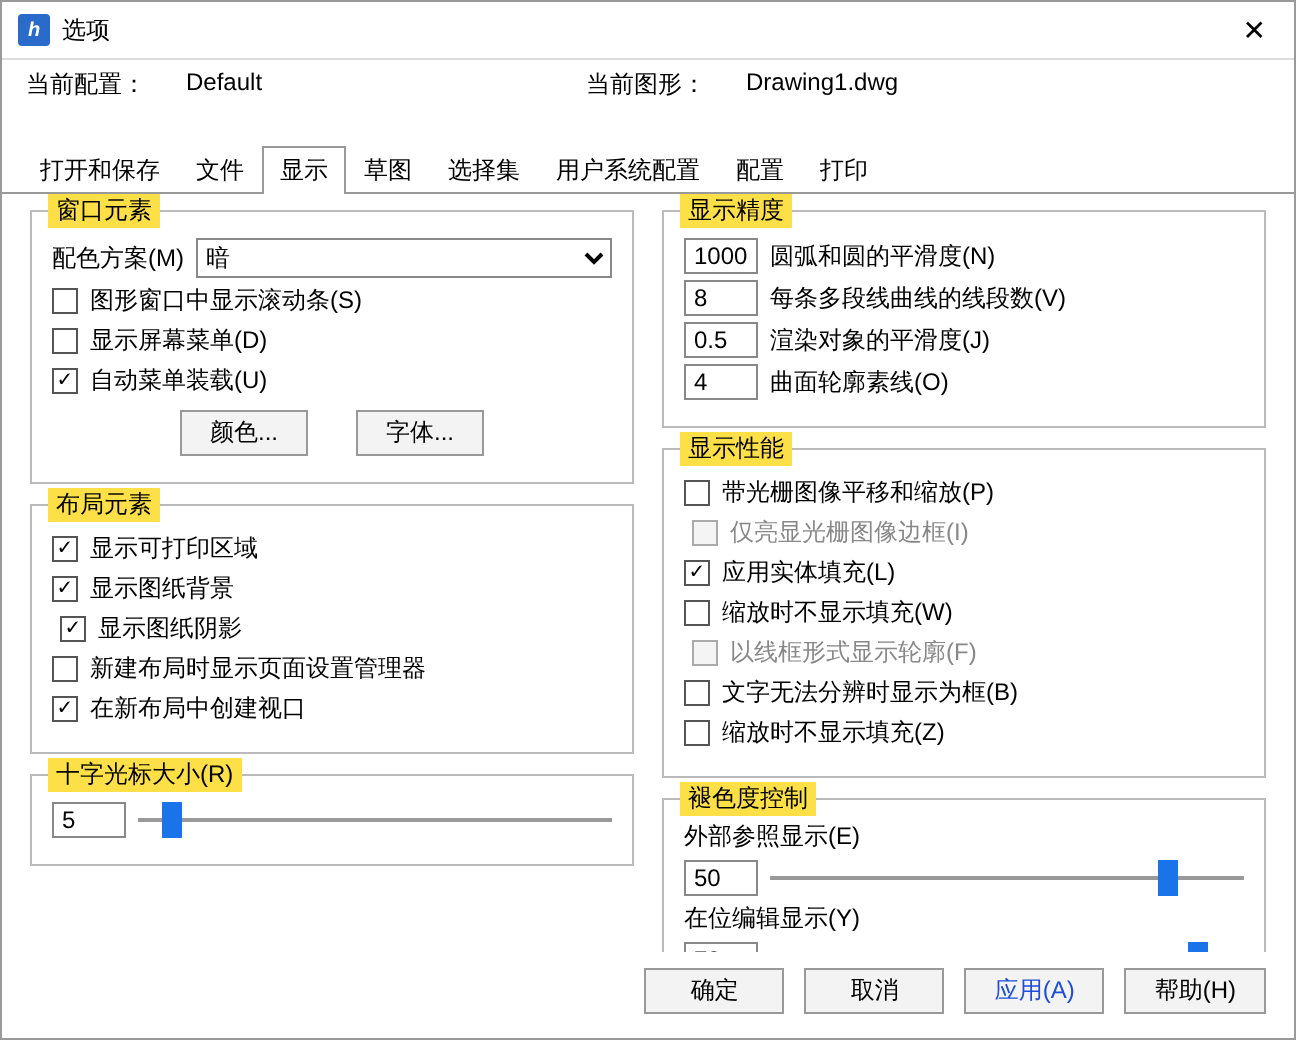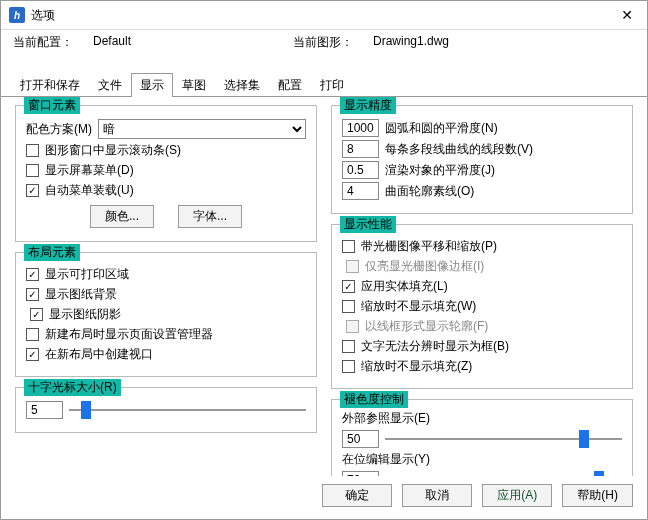--- a/index.html
+++ b/index.html
@@ -11,30 +11,30 @@
 .titlebar .close{font-size:14px;cursor:pointer;padding:0 6px}
 .info-row{padding:4px 12px 2px 12px;display:flex}
 .info-row .lbl{width:80px}
 .info-row .val{width:200px}
 .tabs{display:flex;border-bottom:1px solid #999;padding:0 10px;margin-top:19px}
 .tab{padding:3px 8px;border:1px solid transparent;border-bottom:none;cursor:pointer;position:relative;top:1px}
 .tab.active{border-color:#999;background:#fff}
 .body{flex:1;padding:8px 14px 6px 14px;display:flex;gap:14px;overflow:hidden}
 .col{flex:1;min-width:0}
 .group{border:1px solid #bbb;padding:10px 10px 10px 10px;margin-bottom:10px;position:relative}
-.group-title{position:absolute;top:-9px;left:8px;background:#14b8a6;padding:0 4px}
+.group-title{position:absolute;top:-9px;left:8px;background:#fde047;padding:0 4px}
 .row{display:flex;align-items:center;margin:3px 0;gap:6px}
 .chk{width:13px;height:13px;border:1px solid #555;display:inline-flex;align-items:center;justify-content:center;font-size:10px;line-height:1;cursor:pointer;box-sizing:border-box;background:#fff}
 .chk.checked::after{content:"✓";color:#000}
 .chk.disabled{border-color:#aaa;background:#f4f4f4}
 .lbl-dis{color:#888}
 select{font-size:12px;height:20px;border:1px solid #888;background:#fff}
 input[type=text]{font-size:12px;height:18px;border:1px solid #888;padding:0 4px;box-sizing:border-box}
 .btn{border:1px solid #999;background:#f3f3f3;padding:2px 14px;font-size:12px;cursor:pointer}
-.btn:disabled,.btn.disabled{color:#14532d;cursor:default}
+.btn:disabled,.btn.disabled{color:#1d4ed8;cursor:default}
 .slider{position:relative;height:18px;flex:1;display:flex;align-items:center}
 .slider .track{height:2px;background:#999;width:100%}
 .slider .thumb{position:absolute;width:10px;height:18px;background:#1a73e8;top:0}
 .footer{padding:8px 14px 12px 0;display:flex;justify-content:flex-end;gap:10px}
 .footer .btn{min-width:70px;text-align:center}
 .indent{margin-left:4px}
 .num-in{width:37px}
 </style>
 </head>
 <body>
@@ -53,20 +53,21 @@
     <span class="lbl">当前图形：</span>
     <span class="val">Drawing1.dwg</span>
   </div>
 
   <div class="tabs">
     <div class="tab">打开和保存</div>
     <div class="tab">文件</div>
     <div class="tab active">显示</div>
     <div class="tab">草图</div>
     <div class="tab">选择集</div>
+    <div class="tab">用户系统配置</div>
     <div class="tab">配置</div>
     <div class="tab">打印</div>
   </div>
 
   <div class="body">
     <div class="col">
       <div class="group">
         <span class="group-title">窗口元素</span>
         <div class="row">
           <span>配色方案(M)</span>

